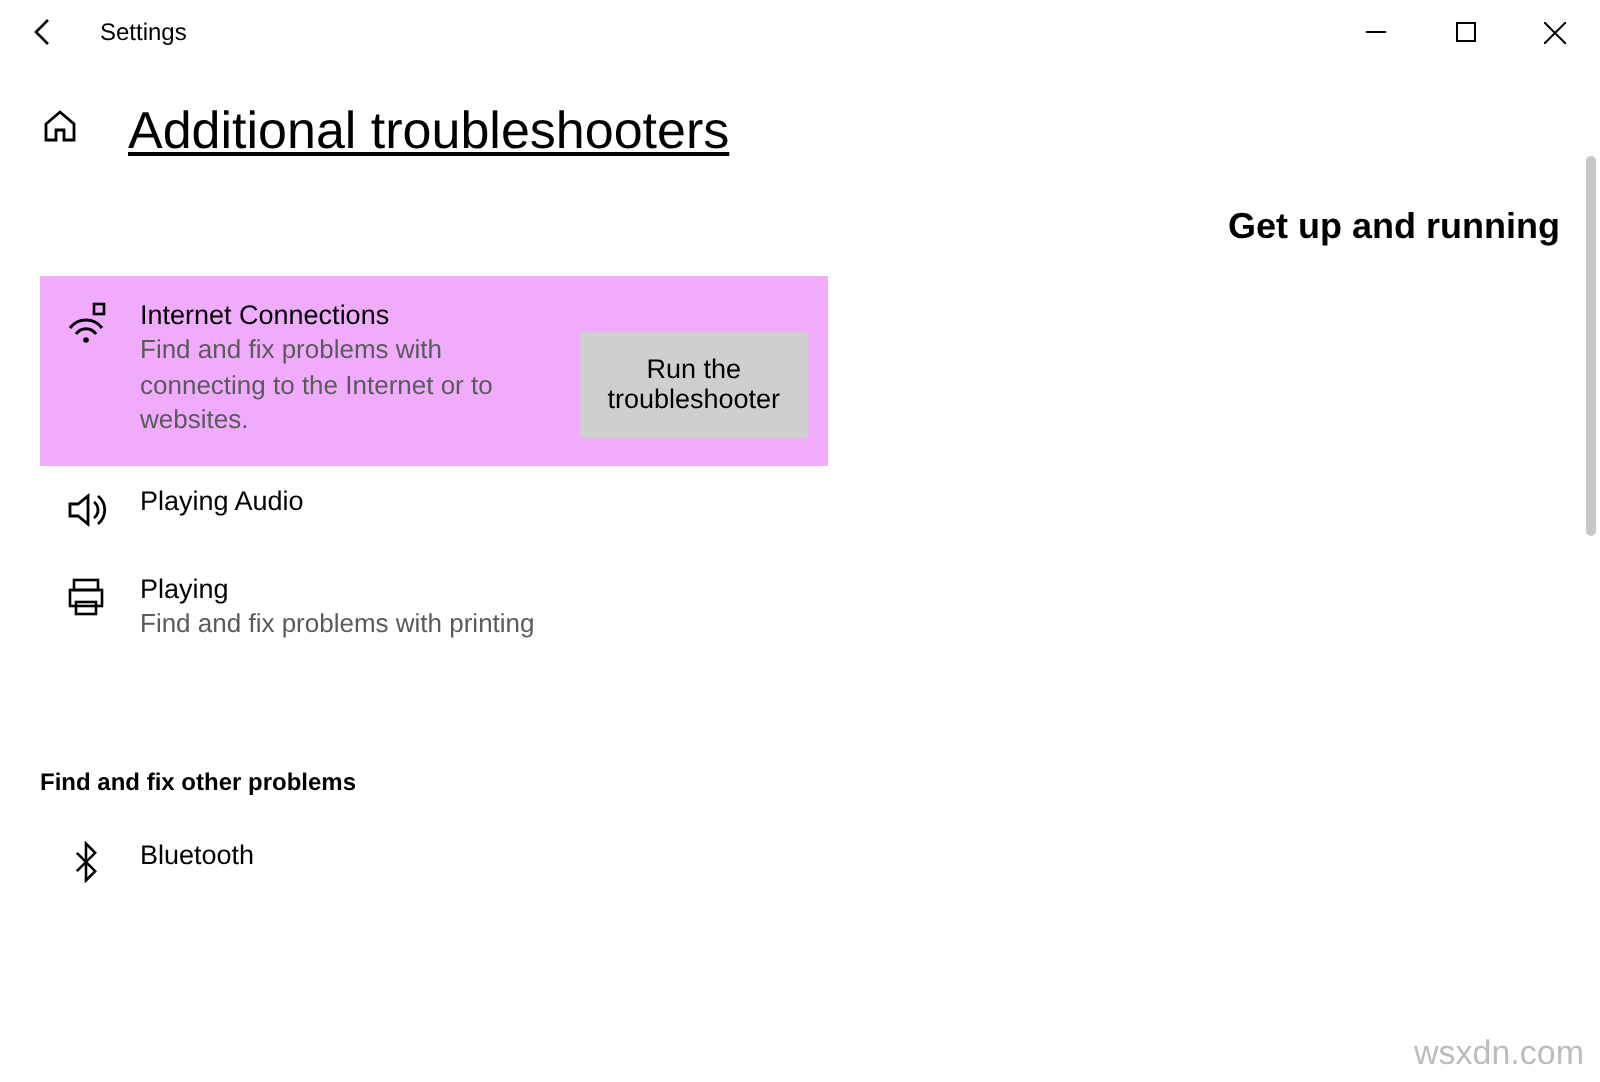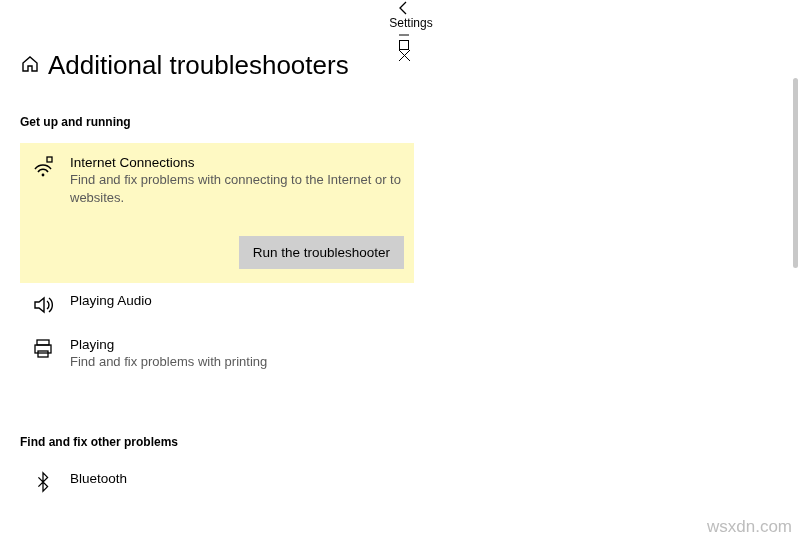--- a/index.html
+++ b/index.html
@@ -10,66 +10,67 @@
       width: 800px;
       height: 541px;
       overflow: hidden;
       position: relative;
     }
     .titlebar {
       display: flex;
       align-items: center;
       height: 32px;
       padding-left: 8px;
-      flex-direction: column;
     }
     .titlebar .back {
       width: 28px; height: 28px;
       display: flex; align-items: center; justify-content: center;
       cursor: pointer;
     }
     .titlebar .title {
       font-size: 12px;
       margin-left: 14px;
     }
     .titlebar .spacer { flex: 1; }
     .ctrl { width: 45px; height: 28px; display:flex; align-items:center; justify-content:center; cursor:pointer; }
     .content {
       padding: 0 20px;
     }
     .hdr {
       display: flex;
       align-items: center;
-      gap: 8px;
+      gap: 24px;
       margin-top: 18px;
-      margin-bottom: 34px;
+      margin-bottom: 22px;
+      text-decoration: underline;
     }
     .hdr h1 { font-weight: 400; font-size: 26px; }
     .section-h {
-      font-size: 12px;
+      font-size: 18px;
       font-weight: 600;
       margin-top: 10px;
       margin-bottom: 14px;
+      text-align: right;
     }
     .section-h2 {
       font-size: 12px;
       font-weight: 600;
       margin-top: 54px;
       margin-bottom: 12px;
     }
     .item {
       display: flex;
       gap: 14px;
       padding: 10px 10px;
       width: 394px;
     }
     .item.expanded {
-      background: #fef9c3;
+      background: #f0abfc;
       padding: 12px 10px 14px 10px;
-      flex-direction: column;
+      flex-direction: row;
     }
     .item .row { display: flex; gap: 14px; }
     .item-icon { width: 26px; flex-shrink:0; display:flex; justify-content:center; }
     .item-text { flex: 1; }
     .item-title { font-size: 13.5px; color:#000; margin-bottom:1px; }
     .item-desc { font-size: 13px; color:#5a5a5a; line-height:1.35; }
     .run-row { display:flex; justify-content:flex-end; margin-top:16px; }
     .run-btn {
       background: #cfcfcf;
       border: none;

